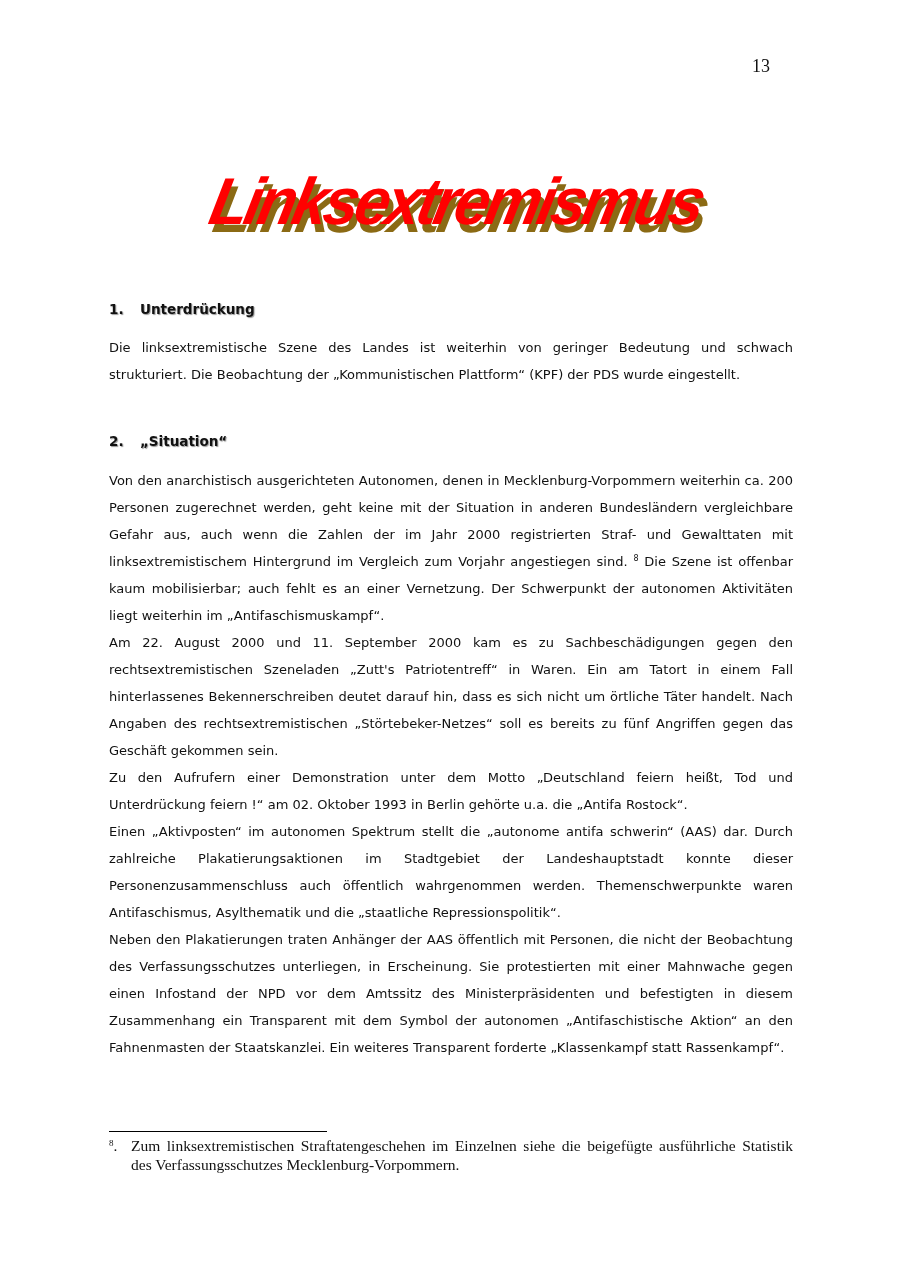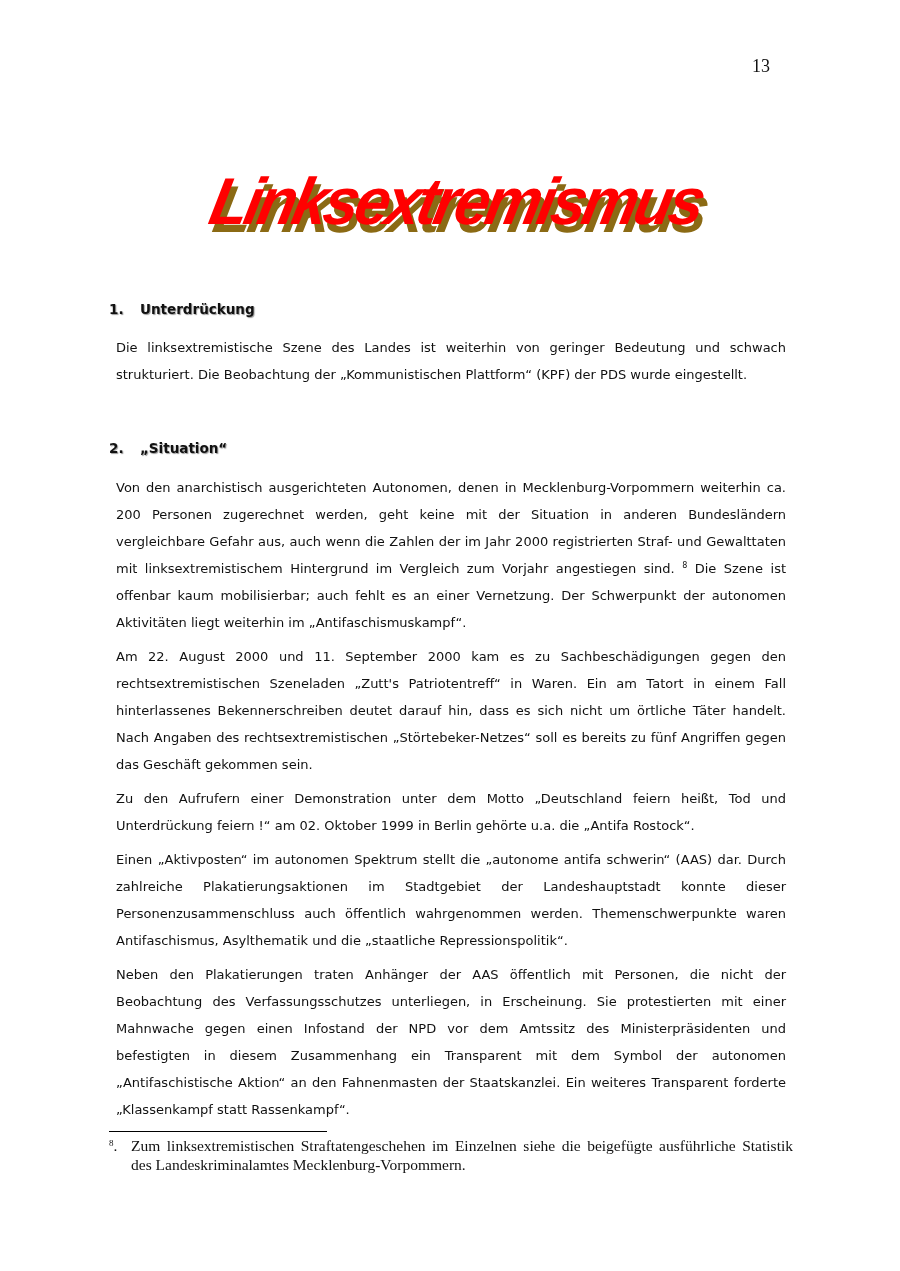--- a/index.html
+++ b/index.html
@@ -11,21 +11,21 @@
     font-family:"Liberation Sans", sans-serif; font-weight:bold; font-style:italic;
     font-size:66px; letter-spacing:-4px; transform:scaleX(0.95) skewX(-12deg);
     transform-origin:left top; white-space:nowrap; line-height:1;
   }
   .title-shadow { color:#8b6a14; top:8px; left:4px; }
   .title-main { color:#ff0000; }
   .content { position:absolute; left:109px; top:296px; width:684px;
     font-family:"DejaVu Sans", sans-serif; font-size:13px; line-height:27px; }
   .heading { font-weight:bold; font-size:13.5px; text-shadow:1px 1px 1px #999; margin:0; display:flex; }
   .heading .num { width:31px; }
-  p { margin:7px; text-align:justify; }
+  p { margin:0; text-align:justify; }
   .gap-sm { height:9px; }
   .gap-md { height:22px; }
   .h1 { margin-bottom:11px; }
   .h2 { margin-bottom:12px; }
   sup { font-size:8px; vertical-align:top; position:relative; top:-3px; }
   .footnote-rule { position:absolute; left:109px; top:1131px; width:218px; border-top:1px solid #000; }
   .footnote { position:absolute; left:109px; top:1136px; width:684px;
     font-family:"Liberation Serif", serif; font-size:15.5px; line-height:19px; display:flex; }
   .footnote .mark { width:22px; flex:none; }
   .footnote .mark sup { font-size:9px; top:-2px; }
@@ -50,22 +50,22 @@
   <div class="gap-sm"></div>
   <div class="gap-md"></div>
   <div class="gap-sm"></div>
 
   <h2 class="heading h2">
     <span class="num">2.</span>
     <span>„Situation“</span>
   </h2>
   <p><span>Von den anarchistisch ausgerichteten Autonomen, denen in Mecklenburg-Vorpommern weiterhin ca. 200 Personen zugerechnet werden, geht keine mit der Situation in anderen Bundesländern vergleichbare Gefahr aus, auch wenn die Zahlen der im Jahr 2000 registrierten Straf- und Gewalttaten mit linksextremistischem Hintergrund im Vergleich zum Vorjahr angestiegen sind.</span> <sup>8</sup><span> Die Szene ist offenbar kaum mobilisierbar; auch fehlt es an einer Vernetzung. Der Schwerpunkt der autonomen Aktivitäten liegt weiterhin im „Antifaschismuskampf“.</span></p>
   <p>Am 22. August 2000 und 11. September 2000 kam es zu Sachbeschädigungen gegen den rechtsextremistischen Szeneladen „Zutt's Patriotentreff“ in Waren. Ein am Tatort in einem Fall hinterlassenes Bekennerschreiben deutet darauf hin, dass es sich nicht um örtliche Täter handelt. Nach Angaben des rechtsextremistischen „Störtebeker-Netzes“ soll es bereits zu fünf Angriffen gegen das Geschäft gekommen sein.</p>
-  <p>Zu den Aufrufern einer Demonstration unter dem Motto „Deutschland feiern heißt, Tod und Unterdrückung feiern !“ am 02. Oktober 1999 in Berlin gehörte u.a. die „Antifa Rostock“.</p>
+  <p>Zu den Aufrufern einer Demonstration unter dem Motto „Deutschland feiern heißt, Tod und Unterdrückung feiern !“ am 02. Oktober 1993 in Berlin gehörte u.a. die „Antifa Rostock“.</p>
   <p>Einen „Aktivposten“ im autonomen Spektrum stellt die „autonome antifa schwerin“ (AAS) dar. Durch zahlreiche Plakatierungsaktionen im Stadtgebiet der Landeshauptstadt konnte dieser Personenzusammenschluss auch öffentlich wahrgenommen werden. Themenschwerpunkte waren Antifaschismus, Asylthematik und die „staatliche Repressionspolitik“.</p>
   <p>Neben den Plakatierungen traten Anhänger der AAS öffentlich mit Personen, die nicht der Beobachtung des Verfassungsschutzes unterliegen, in Erscheinung. Sie protestierten mit einer Mahnwache gegen einen Infostand der NPD vor dem Amtssitz des Ministerpräsidenten und befestigten in diesem Zusammenhang ein Transparent mit dem Symbol der autonomen „Antifaschistische Aktion“ an den Fahnenmasten der Staatskanzlei. Ein weiteres Transparent forderte „Klassenkampf statt Rassenkampf“.</p>
 </div>
 
 <div class="footnote-rule"></div>
 <div class="footnote">
   <span class="mark"><sup>8</sup><span>.</span></span>
-  <span class="text">Zum linksextremistischen Straftatengeschehen im Einzelnen siehe die beigefügte ausführliche Statistik des Landeskriminalamtes Mecklenburg-Vorpommern.</span>
+  <span class="text">Zum linksextremistischen Straftatengeschehen im Einzelnen siehe die beigefügte ausführliche Statistik des Verfassungsschutzes Mecklenburg-Vorpommern.</span>
 </div>
 
 </body></html>

